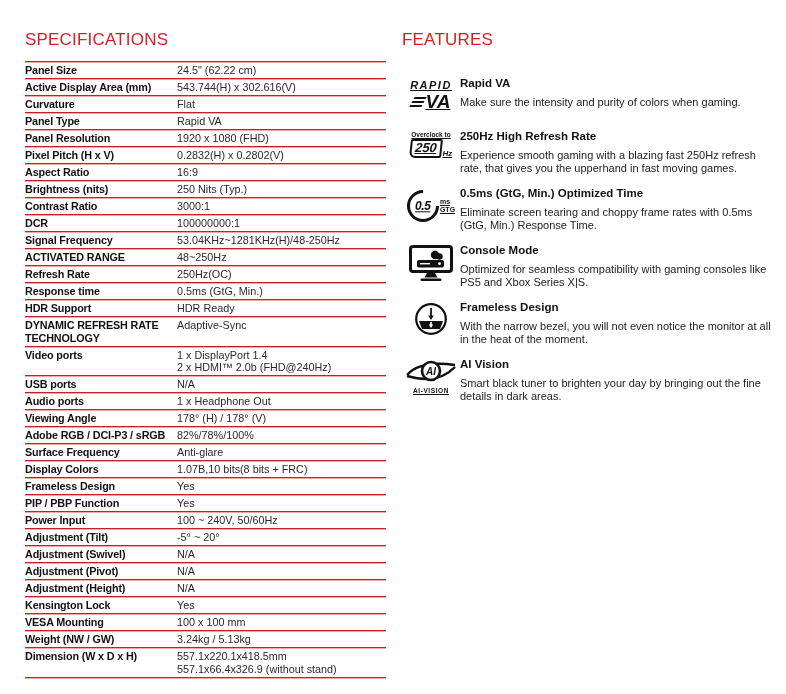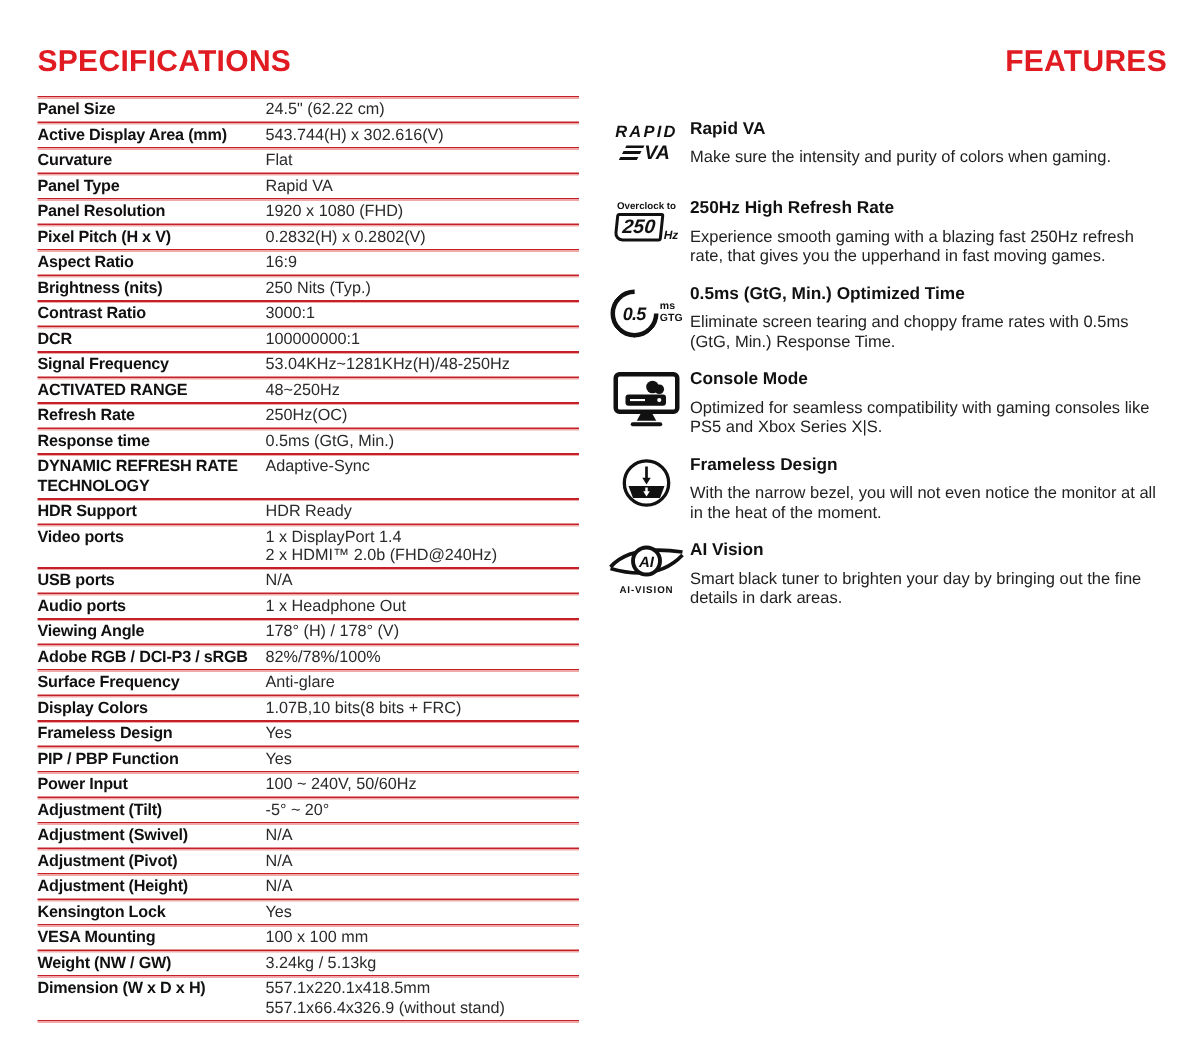--- a/index.html
+++ b/index.html
@@ -1,40 +1,40 @@
 <!DOCTYPE html>
 <html><head>
 <meta charset="utf-8">
 <style>
   html,body{margin:0;padding:0;background:#fff;}
   body{width:786px;height:694px;position:relative;font-family:"Liberation Sans",sans-serif;color:#111;overflow:hidden;
        --accent:#e01b22;--div-dark:#c32127;--div-light:#f0a9a9;}
-  h1.sec-title{font-size:20px;font-weight:bold;color:var(--accent);margin:0;letter-spacing:.2px;}
+  h1.sec-title{font-size:17px;font-weight:normal;color:var(--accent);margin:0;letter-spacing:.2px;}
   
   .specs{position:absolute;left:25px;top:30px;width:361px;}
   .specs h1{margin-bottom:11px;}
   .spec-row{display:flex;align-items:flex-start;
     background-image:linear-gradient(to bottom,var(--div-dark) 50%,var(--div-light) 50%);
     background-size:100% 2px;background-repeat:no-repeat;background-position:top;
     padding:3px 0 1.5px;}
   .spec-label{flex:0 0 150px;font-weight:bold;font-size:10.8px;line-height:12.5px;letter-spacing:-.15px;padding-right:2px;color:#111;}
   .spec-value{flex:1;font-size:10.8px;line-height:12.5px;color:#2a2a2a;white-space:pre-line;}
   .table-end-line{height:2px;background-image:linear-gradient(to bottom,var(--div-dark) 50%,var(--div-light) 50%);}
   
   .features{position:absolute;left:402px;top:30px;width:376px;}
-  .features h1{margin-bottom:26px;text-align:right;}
+  .features h1{margin-bottom:26px;}
   .feature{display:flex;margin-bottom:11px;min-height:42px;}
-  .f-icon{flex:0 0 58px;display:flex;flex-direction:column;align-items:center;justify-content:flex-start;padding-top:1px;color:#111;}
+  .f-icon{flex:0 0 58px;display:flex;flex-direction:column;align-items:center;justify-content:flex-start;padding-top:1px;color:#111;text-decoration:underline;}
   .f-text{flex:1;}
   .f-title{font-size:11.5px;font-weight:bold;margin:1px 0 7px;color:#111;}
   .f-desc{font-size:11px;line-height:13px;color:#222;max-width:318px;}
   
   .rapidva{font-style:italic;font-weight:900;line-height:1;text-align:center;margin-top:3px;}
   .rv1{font-size:11px;letter-spacing:1.5px;}
-  .rv2{font-size:13px;display:flex;align-items:center;justify-content:center;gap:2px;margin-top:1px;}
+  .rv2{font-size:19px;display:flex;align-items:center;justify-content:center;gap:2px;margin-top:1px;}
   .speedlines{display:inline-block;width:12px;height:10px;transform:skewX(-28deg);
     background:repeating-linear-gradient(to bottom,#111 0 2px,transparent 2px 4px);}
   
   .oc{display:flex;flex-direction:column;align-items:center;margin-top:1px;}
   .oc-cap{font-size:6.5px;font-weight:bold;margin-bottom:1px;}
   .oc-row{display:flex;align-items:flex-end;}
   .oc-box{border:2px solid #111;border-radius:2px 2px 2px 6px;padding:0 3px 1px;
     font-size:13px;font-weight:900;font-style:italic;transform:skewX(-6deg);line-height:1.1;}
   .oc-hz{font-size:8px;font-weight:900;font-style:italic;margin-left:1px;}
   
@@ -117,27 +117,27 @@
     <div class="spec-label">Refresh Rate</div>
     <div class="spec-value">250Hz(OC)</div>
   </div>
 
   <div class="spec-row">
     <div class="spec-label">Response time</div>
     <div class="spec-value">0.5ms (GtG, Min.)</div>
   </div>
 
   <div class="spec-row">
+    <div class="spec-label">HDR Support</div>
+    <div class="spec-value">HDR Ready</div>
+  </div>
+
+  <div class="spec-row">
     <div class="spec-label">DYNAMIC REFRESH RATE TECHNOLOGY</div>
     <div class="spec-value">Adaptive-Sync</div>
-  </div>
-
-  <div class="spec-row">
-    <div class="spec-label">HDR Support</div>
-    <div class="spec-value">HDR Ready</div>
   </div>
 
   <div class="spec-row">
     <div class="spec-label">Video ports</div>
     <div class="spec-value">1 x DisplayPort 1.4
 2 x HDMI™ 2.0b (FHD@240Hz)</div>
   </div>
 
   <div class="spec-row">
     <div class="spec-label">USB ports</div>

